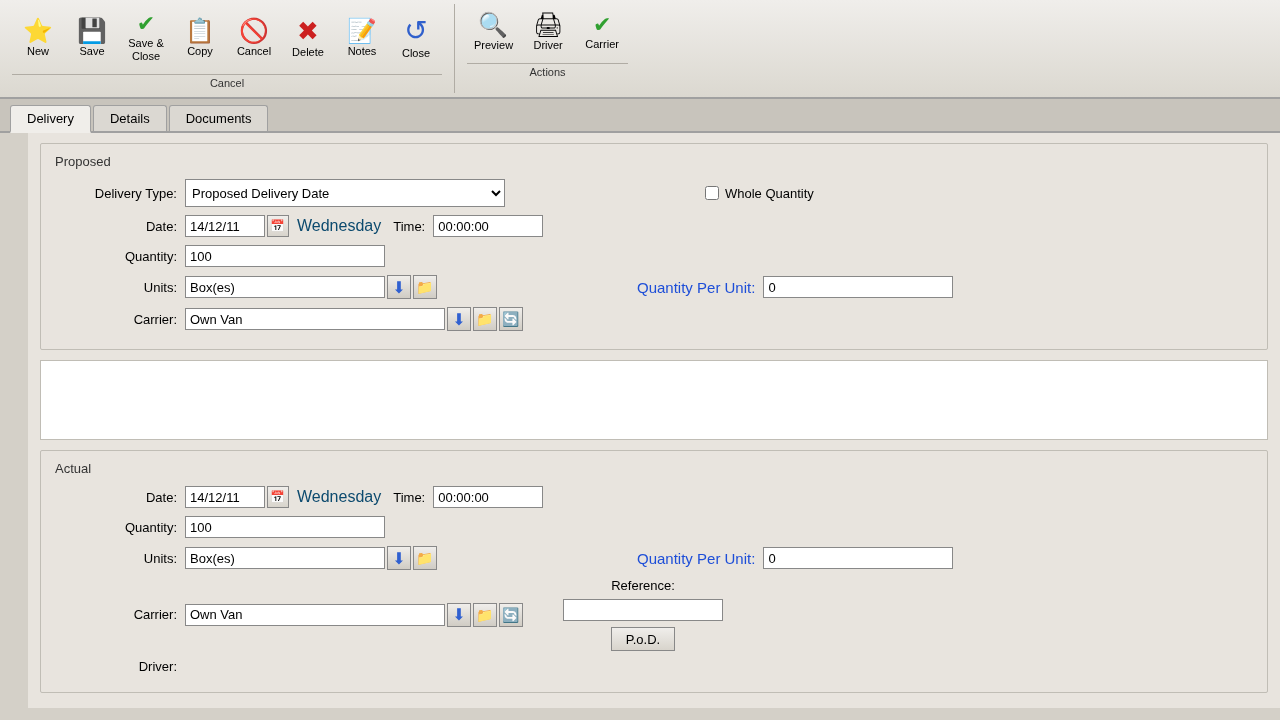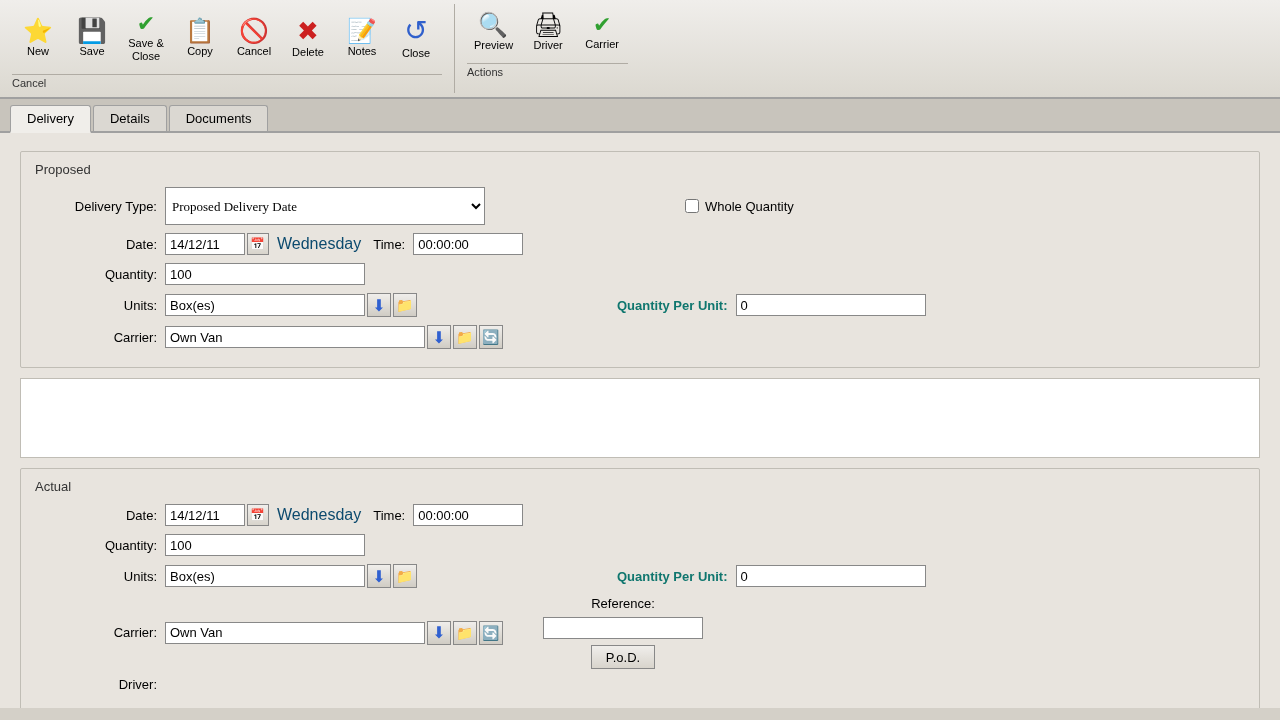--- a/index.html
+++ b/index.html
@@ -61,21 +61,21 @@
     }
 
     .toolbar-btn .btn-label {
       font-size: 11px;
       color: #000;
       text-align: center;
       line-height: 1.2;
     }
 
     .group-label-row {
-      text-align: left;
+      text-align: center;
       font-size: 11px;
       color: #333;
       border-top: 1px solid #b0aca4;
       margin-top: 2px;
       padding-top: 2px;
       width: 100%;
     }
 
     
     .tabs-bar {
@@ -101,23 +101,24 @@
       background: #f0eeea;
       font-weight: normal;
       border-bottom: 2px solid #f0eeea;
       margin-bottom: -2px;
       z-index: 1;
     }
 
     
     .main-content {
       background: #e8e4de;
-      padding: 8px;
+      padding: 0;
       height: calc(720px - 145px);
       overflow-y: auto;
+      margin-left: 28px;
     }
 
     .section {
       background: #e8e4de;
       border: 1px solid #c0bdb5;
       margin: 10px 12px;
       padding: 10px 14px;
       border-radius: 2px;
     }
 
@@ -215,24 +216,23 @@
       gap: 6px;
       margin-left: 30px;
     }
 
     .checkbox-wrapper input[type=checkbox] {
       width: 14px;
       height: 14px;
     }
 
     .qty-per-unit-label {
-      font-size: 13px;
-      color: #0f766e;
+      font-size: 15px;
+      color: #1d4ed8;
       margin-right: 8px;
-      font-weight: bold;
     }
 
     .spacer-section {
       background: #fff;
       border: 1px solid #c0bdb5;
       margin: 0 12px;
       height: 80px;
     }
 
     .pod-btn {
@@ -333,21 +333,21 @@
 </div>
 
 <div class="main-content">
 
   <div class="section">
     <div class="section-title">Proposed</div>
 
     <div class="form-row">
       <div class="form-label">Delivery Type:</div>
       <div style="position:relative;display:inline-block;">
-        <select class="form-input" style="width:320px;height:38px;font-family:Liberation Serif, serif;">
+        <select class="form-input" style="width:320px;height:28px;">
           <option>Proposed Delivery Date</option>
           <option>Fixed Delivery Date</option>
           <option>ASAP</option>
         </select>
       </div>
 
       <div class="checkbox-wrapper" style="margin-left:200px;">
         <input type="checkbox" id="wholeQty" style="">
         <label for="wholeQty">Whole Quantity</label>
       </div>

